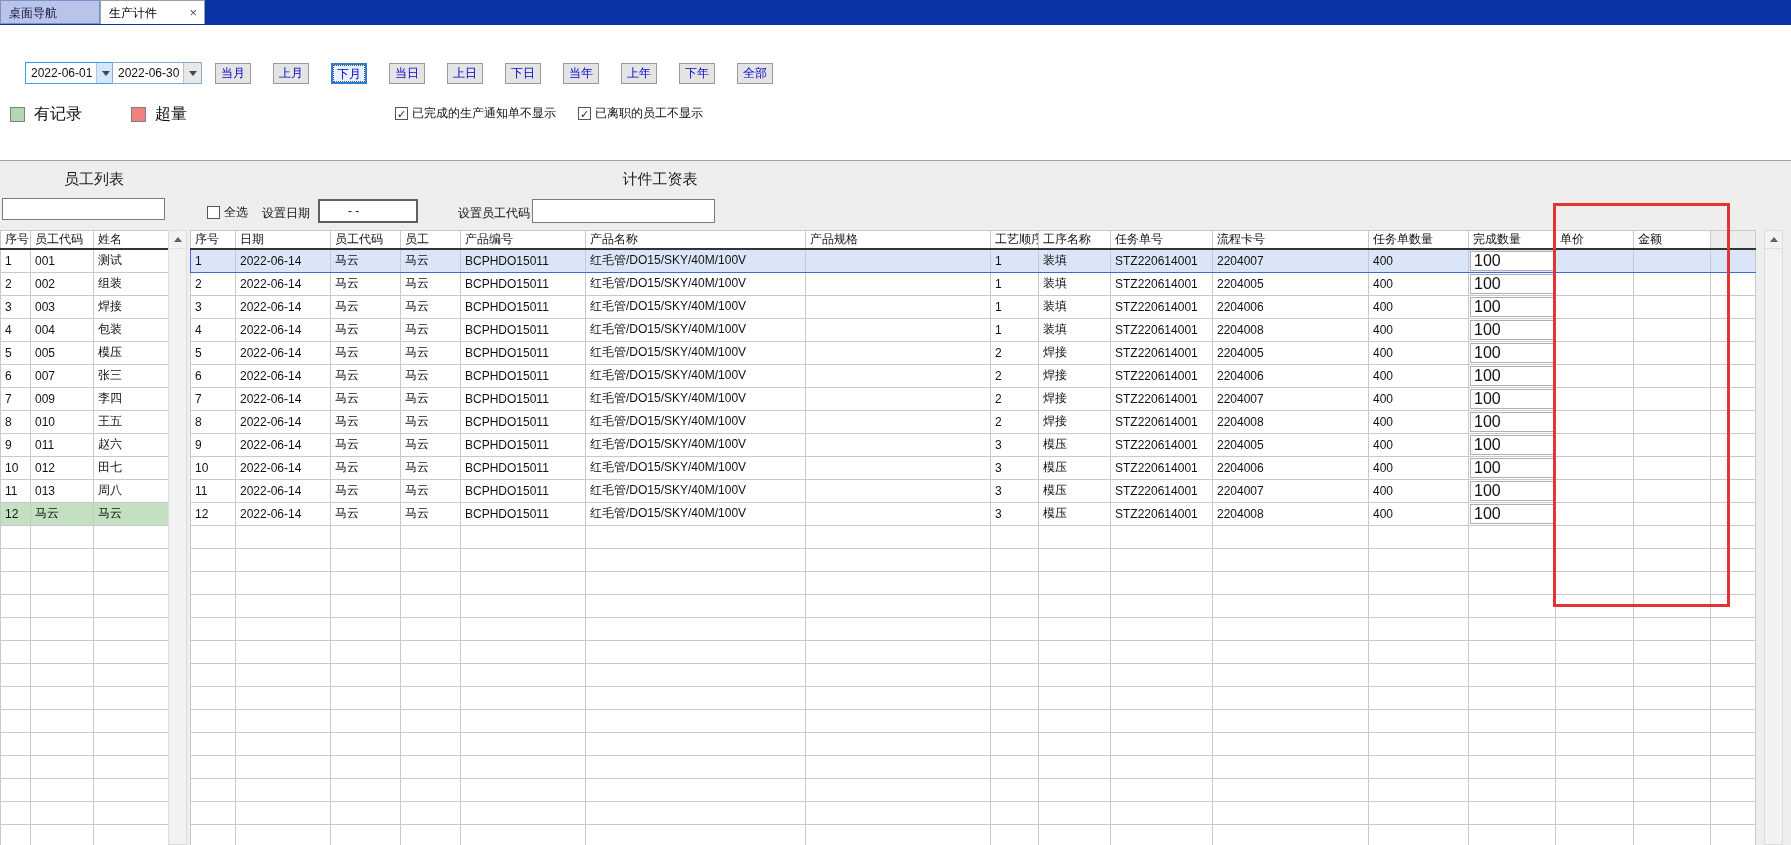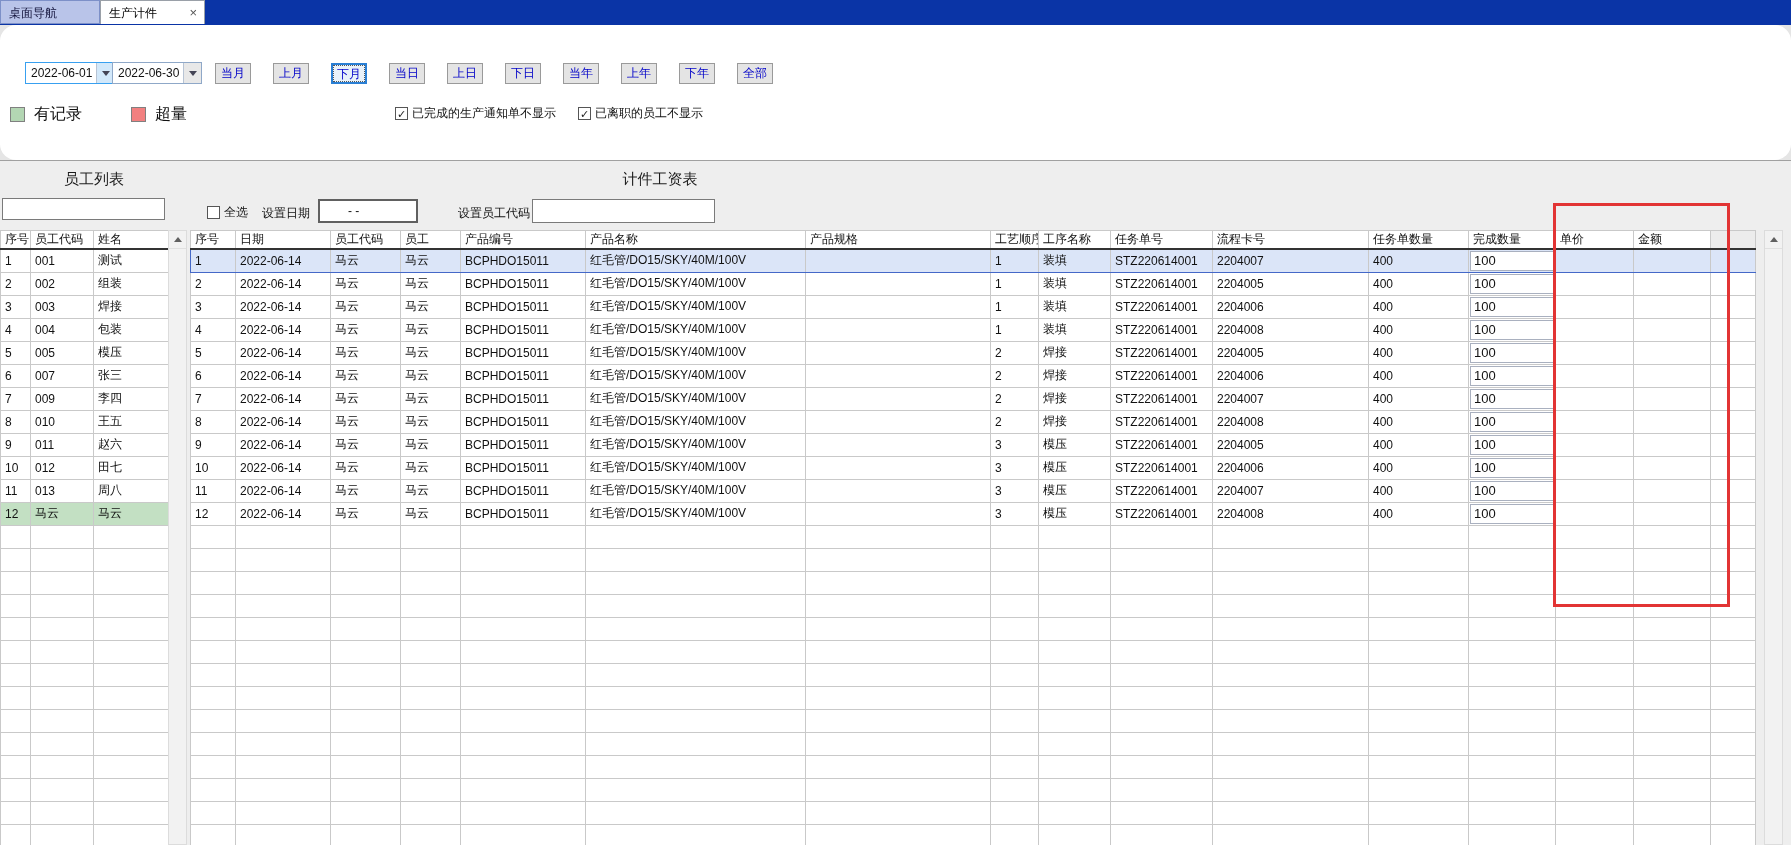--- a/index.html
+++ b/index.html
@@ -5,21 +5,21 @@
   html,body{margin:0;padding:0;}
   .screen{position:relative;width:1791px;height:845px;background:#e5e5e5;overflow:hidden;
           font-family:"Liberation Sans","DejaVu Sans",sans-serif;color:#111;}
   
   .tabbar{position:absolute;left:0;top:0;width:100%;height:25px;background:#0a34a6;}
   .tab{position:absolute;top:0;height:24px;line-height:24px;font-size:12px;padding:0 8px;box-sizing:border-box;}
   .tab-inactive{left:0;width:100px;background:#b9c4e9;border:1px solid #7d90c8;color:#14143c;}
   .tab-active{left:100px;width:105px;background:#ffffff;border:1px solid #9aa0a8;border-bottom:none;color:#000;}
   .tab-close{position:absolute;right:7px;top:0;color:#555;font-size:13px;cursor:default;}
   
-  .toolbar{position:absolute;left:0;top:25px;width:100%;height:135px;background:#fff;border-radius:16px;}
+  .toolbar{position:absolute;left:0;top:25px;width:100%;height:135px;background:#fff;}
   .combo{position:absolute;top:37px;height:22px;width:90px;background:#fff;border:1px solid #8fa8c8;box-sizing:border-box;font-size:12px;}
   .combo.focused{border:1px solid #38a0f0;}
   .combo .val{position:absolute;left:5px;top:3px;}
   .combo .drop{position:absolute;right:0;top:0;width:17px;height:100%;background:#e8e8e8;border-left:1px solid #b8c4d4;display:flex;align-items:center;justify-content:center;}
   .combo.focused .drop{background:#d2e8fa;}
   .tri{width:0;height:0;border-left:4px solid transparent;border-right:4px solid transparent;border-top:5px solid #445;}
   .dash{position:absolute;left:114px;top:41px;font-size:12px;}
   .range-group{position:absolute;left:215px;top:38px;display:flex;gap:22px;}
   .range-btn{font-size:12px;color:#0000c8;background:#e4e4e4;border:1px solid #9a9a9a;height:21px;padding:0 5px;line-height:19px;font-family:inherit;}
   .range-btn.focused{border:2px solid #2a7fd4;outline:1px dotted #555;outline-offset:-3px;padding:0 4px;background:#e9f2fa;}
@@ -47,21 +47,21 @@
   .grid{border-collapse:collapse;table-layout:fixed;background:#fff;font-size:12px;position:absolute;}
   .grid td,.grid th{border:1px solid #c9c9c9;padding:0 4px;white-space:nowrap;overflow:hidden;height:23px;font-weight:normal;text-align:left;box-sizing:border-box;}
   .grid thead th{height:17px;border-bottom:2px solid #333;background:#fff;}
   .grid thead th.extra-col{background:#ececec;}
   .emp-grid{left:0;top:230px;width:168px;}
   .wage-grid{left:190px;top:230px;width:1565px;}
   tr.green td{background:#c3e0c3;}
   tr.selected td{background:#dbe5f8;border-bottom:1px solid #4468c8;}
   tr.selected td:first-child{border-left:1px solid #4468c8;}
   td.qcell{padding:0 1px;}
-  .qtybox{width:100%;height:20px;box-sizing:border-box;border:1px solid #a9b0bf;background:#fff;line-height:18px;padding-left:3px;font-size:13px;}
+  .qtybox{width:100%;height:20px;box-sizing:border-box;border:1px solid #a9b0bf;background:#fff;line-height:18px;padding-left:3px;font-size:16px;}
   
   .vscroll{position:absolute;width:19px;background:#f2f2f2;border:1px solid #dcdcdc;box-sizing:border-box;}
   .vs-left{left:168px;top:230px;height:615px;}
   .vs-right{left:1764px;top:230px;height:615px;}
   .sbtn{height:17px;border-bottom:1px solid #e0e0e0;display:flex;align-items:center;justify-content:center;background:#f2f2f2;}
   .tri-up{width:0;height:0;border-left:4px solid transparent;border-right:4px solid transparent;border-bottom:5px solid #606060;}
   
   .red-rect{position:absolute;left:1553px;top:203px;width:177px;height:404px;border:3px solid #e23434;box-sizing:border-box;z-index:10;pointer-events:none;}
 </style>
 </head>

